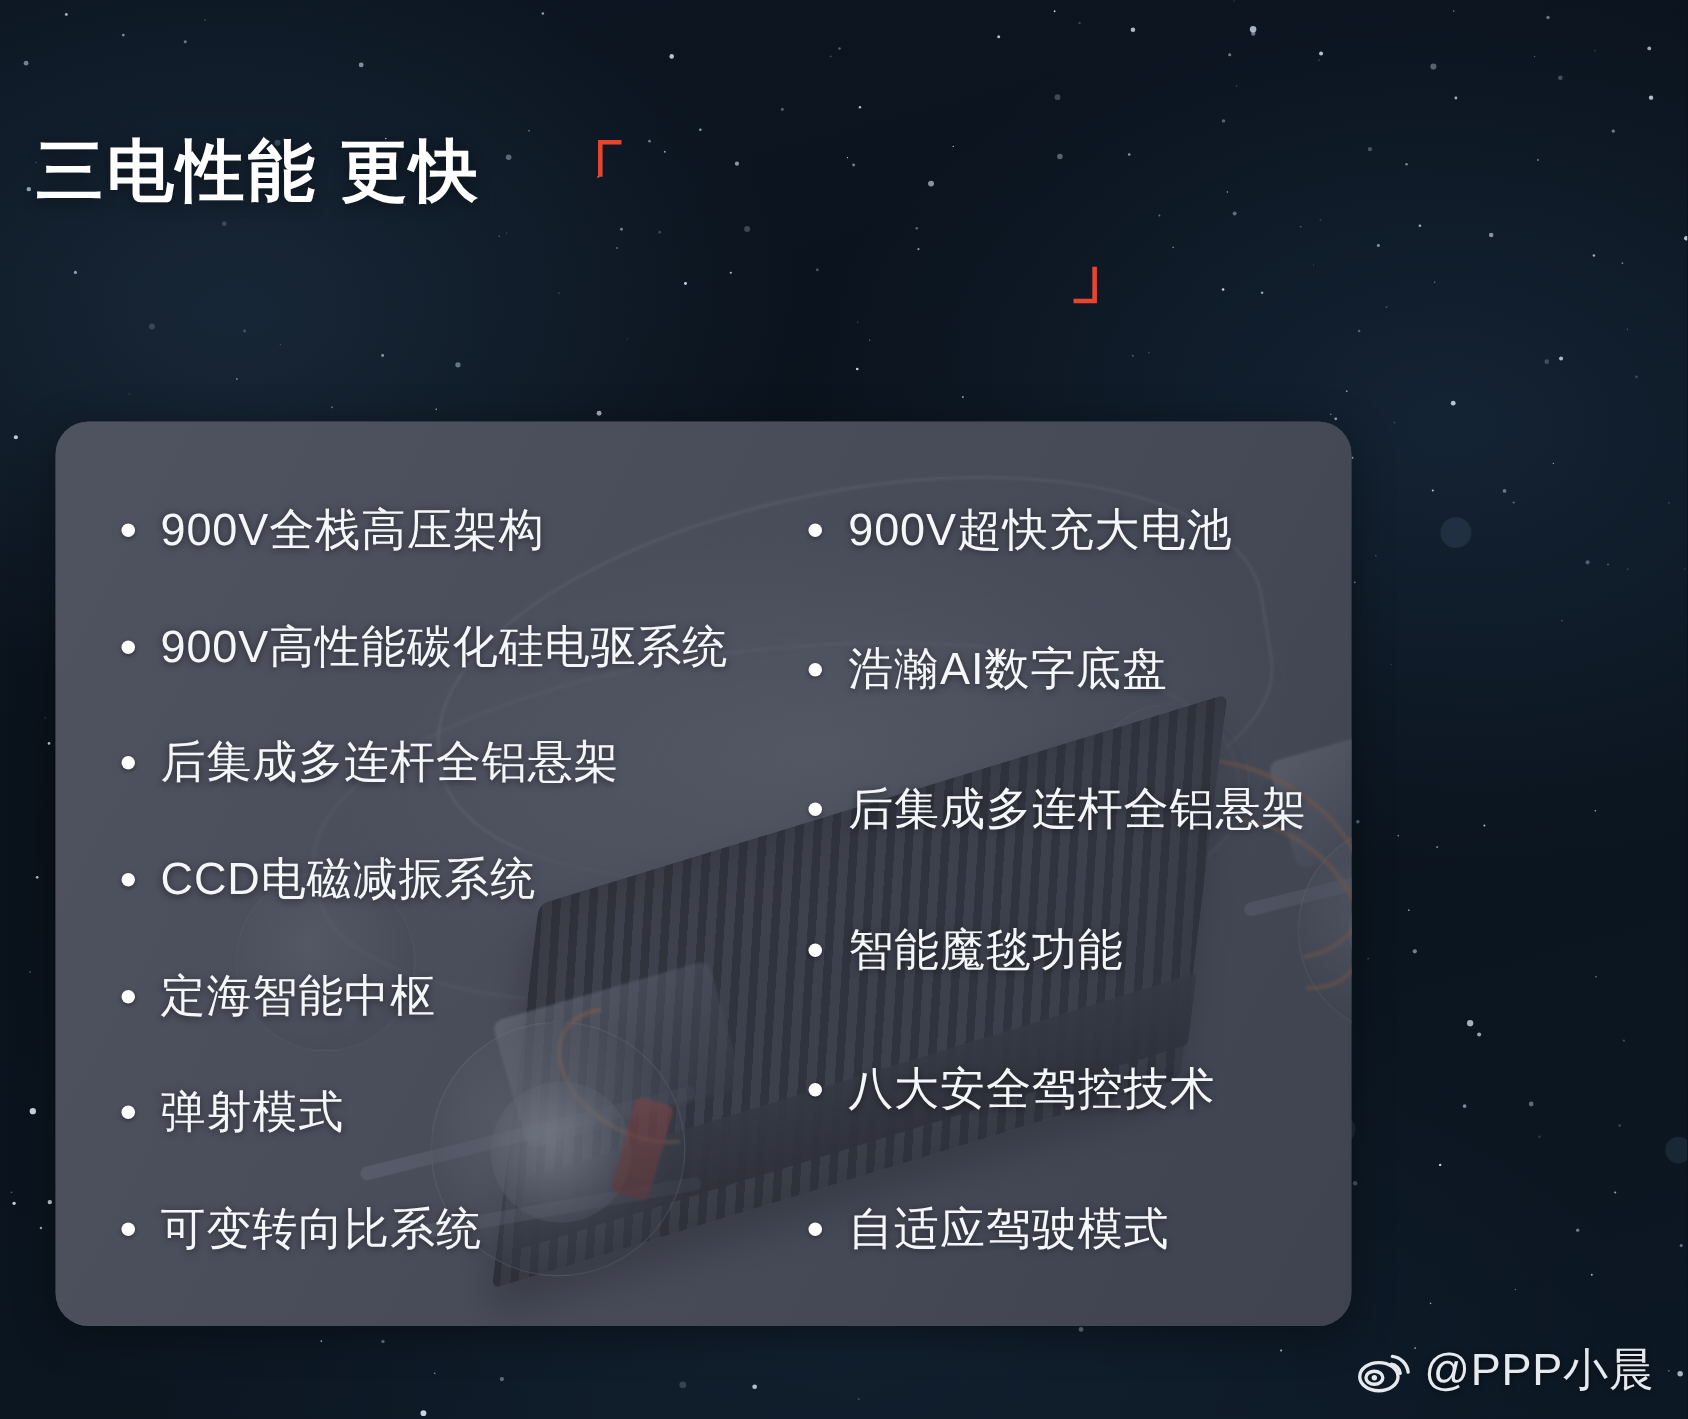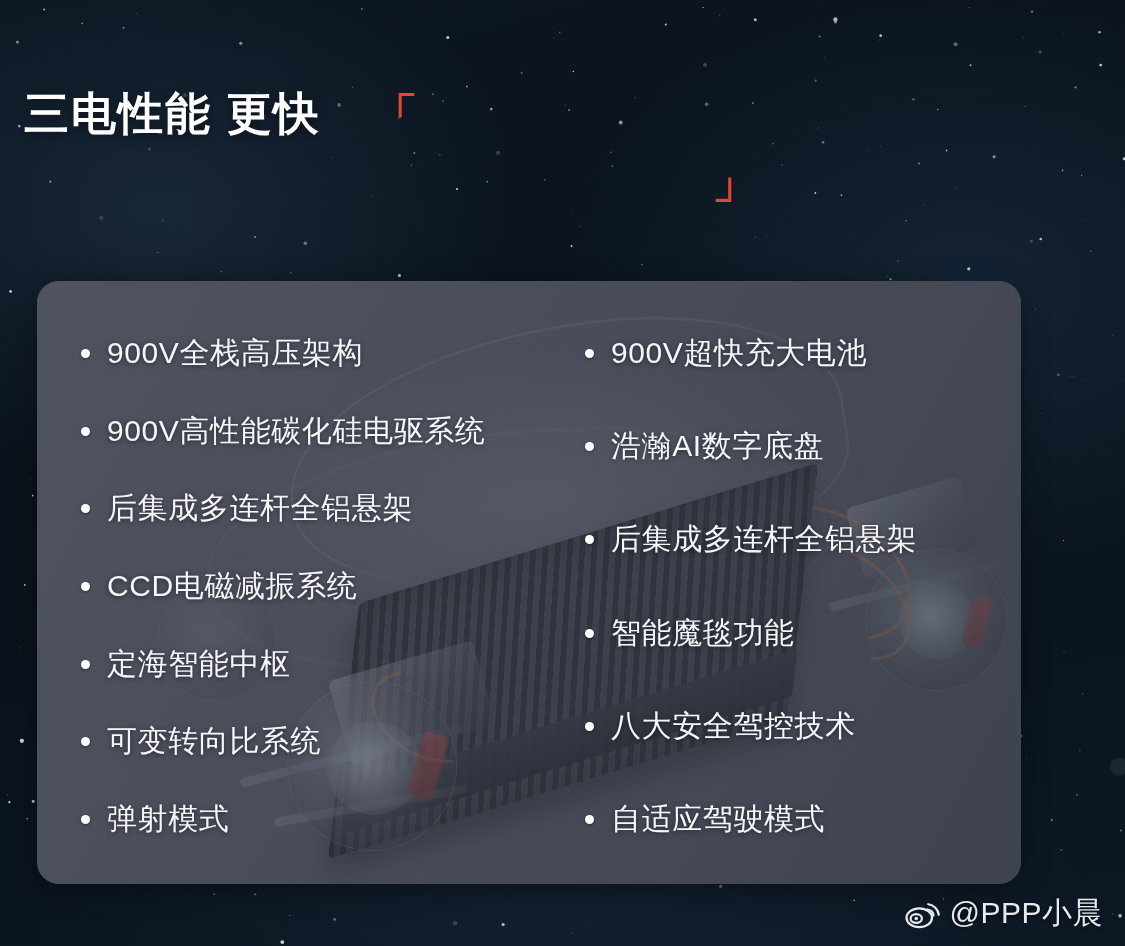--- a/index.html
+++ b/index.html
@@ -44,21 +44,21 @@
     font-size:46px;
     line-height:1;
   }
   .bracket.open  { left:372px; top:92px; }
   .bracket.close { left:712px; top:158px; }
 
   
   .card {
     position:absolute;
     left:37px; top:281px;
-    width:984px; height:603px;
+    width:864px; height:603px;
     border-radius:22px;
     overflow:hidden;
     background:linear-gradient(118deg,#4f525f 0%,#4a4d5a 38%,#454956 68%,#3f4350 100%);
     box-shadow:0 6px 28px rgba(0,0,0,0.35);
   }
 
   
   .art { position:absolute; inset:0; pointer-events:none; }
   .art .glow-body {
     position:absolute; left:130px; top:20px; width:800px; height:470px;
@@ -592,25 +592,25 @@
         <div class="feature">
           <span class="bullet"></span>
           <span class="feature-text">CCD电磁减振系统</span>
         </div>
         <div class="feature">
           <span class="bullet"></span>
           <span class="feature-text">定海智能中枢</span>
         </div>
         <div class="feature">
           <span class="bullet"></span>
+          <span class="feature-text">弹射模式</span>
+        </div>
+        <div class="feature">
+          <span class="bullet"></span>
           <span class="feature-text">可变转向比系统</span>
-        </div>
-        <div class="feature">
-          <span class="bullet"></span>
-          <span class="feature-text">弹射模式</span>
         </div>
       </div>
 
       <div class="col right">
         <div class="feature">
           <span class="bullet"></span>
           <span class="feature-text">900V超快充大电池</span>
         </div>
         <div class="feature">
           <span class="bullet"></span>

